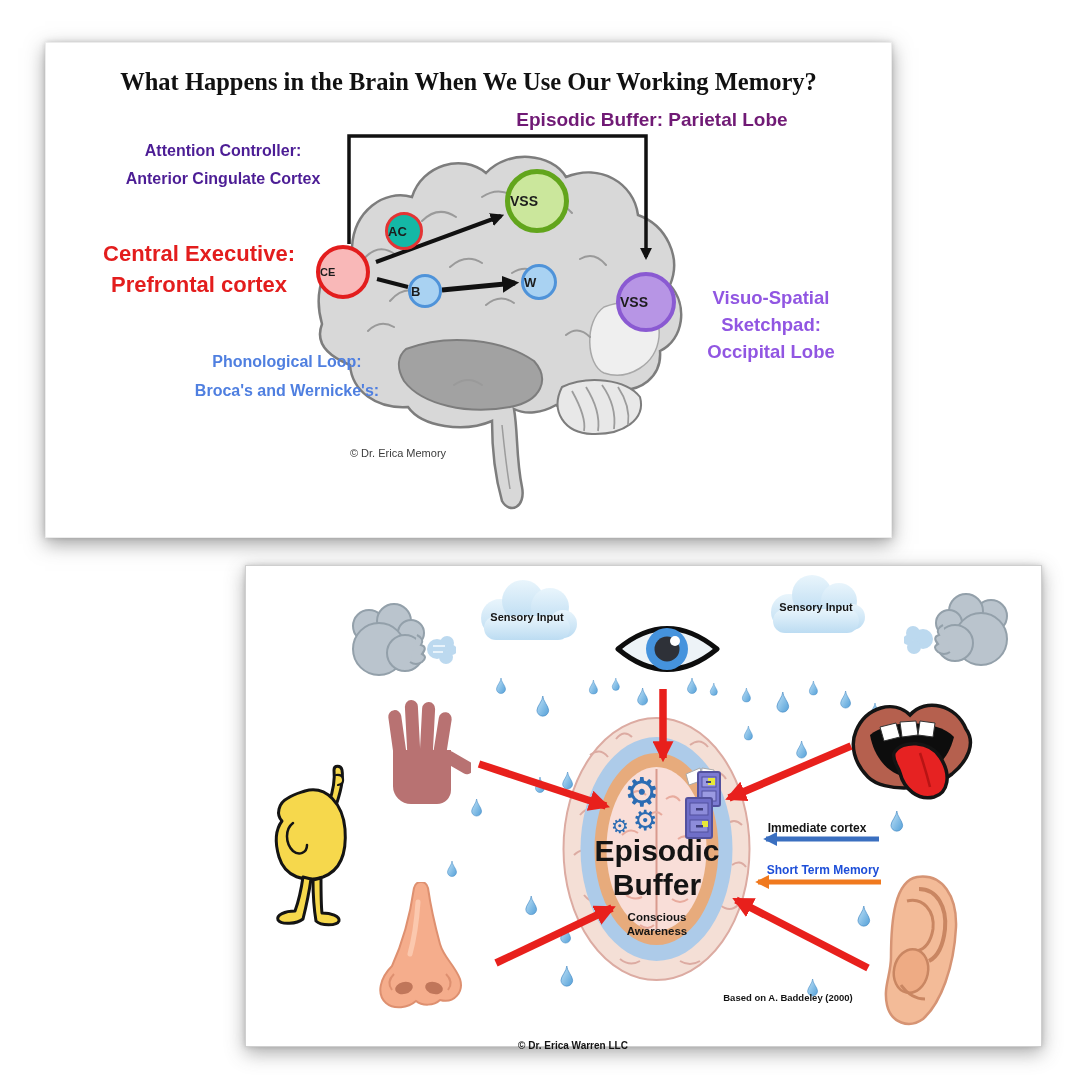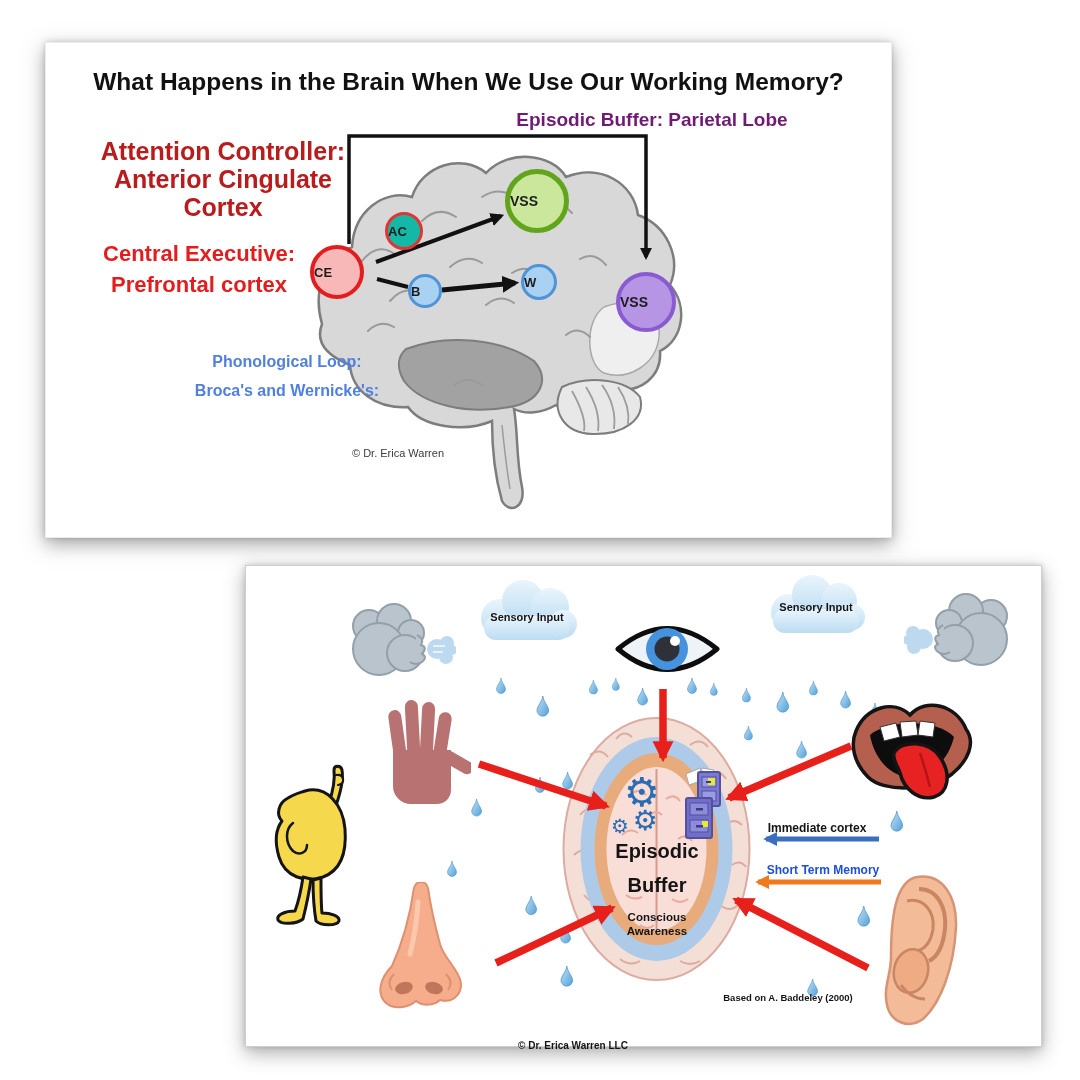--- a/index.html
+++ b/index.html
@@ -49,48 +49,51 @@
         <marker id="mBlack" viewBox="0 0 4 4" markerWidth="3.4" markerHeight="3.4" refX="3" refY="2" orient="auto">
             <path d="M0,0 L4,2 L0,4 Z" fill="#111"></path>
           </marker>
       </defs>
       <path d="M303,201 L303,93 L600,93 L600,214" fill="none" stroke="#111" stroke-width="3.5" marker-end="url(#mBlack)"></path>
       <line x1="330" y1="219" x2="455" y2="173" stroke="#111" stroke-width="4" marker-end="url(#mBlack)"></line>
       <line x1="331" y1="236" x2="362" y2="244" stroke="#111" stroke-width="4"></line>
       <line x1="396" y1="247" x2="469" y2="240" stroke="#111" stroke-width="5" marker-end="url(#mBlack)"></line>
     </svg>
 
-    <div class="node" style="left:291px;top:229px;width:54px;height:54px;background:#f9b8b8;border:4px solid #e31d1d;font-size:13px;">
+    <div class="node" style="left:297px;top:229px;width:54px;height:54px;background:#f9b8b8;border:4px solid #e31d1d;font-size:11px;">
       <span>CE</span>
       </div>
     <div class="node" style="left:358px;top:188px;width:38px;height:38px;background:#14b8a6;border:3px solid #e33434;font-size:13px;">
       <span>AC</span>
       </div>
     <div class="node" style="left:379px;top:248px;width:34px;height:34px;background:#a9d2f2;border:3px solid #4f93d9;font-size:13px;">
       <span>B</span>
       </div>
     <div class="node" style="left:493px;top:239px;width:36px;height:36px;background:#a9d2f2;border:3px solid #4f93d9;font-size:13px;">
       <span>W</span>
       </div>
     <div class="node" style="left:491px;top:158px;width:64px;height:64px;background:#cbe79c;border:5px solid #62a51c;font-size:14px;">
       <span>VSS</span>
       </div>
     <div class="node" style="left:600px;top:259px;width:60px;height:60px;background:#b795e5;border:4px solid #8a5ad2;font-size:14px;">
       <span>VSS</span>
       </div>
 
-    <div class="lbl" style="left:0;right:0;top:24px;font-size:24.5px;color:#111;line-height:1.2;">What Happens in the Brain When We Use Our Working Memory?</div>
+    <div class="lbl" style="left:0;right:0;top:24px;font-size:24.5px;color:#111;line-height:1.2;font-family:Liberation Serif, serif;">What Happens in the Brain When We Use Our Working Memory?</div>
     <div class="lbl" style="left:406px;width:400px;top:63px;font-size:19px;color:#701a75;">Episodic Buffer: Parietal Lobe</div>
-    <div class="lbl" style="left:27px;width:300px;top:94px;font-size:25px;color:#b91c1c;line-height:28px;">Attention Controller:
+    <div class="lbl" style="left:27px;width:300px;top:94px;font-size:16px;color:#4c1d95;line-height:28px;">Attention Controller:
 Anterior Cingulate Cortex</div>
     <div class="lbl" style="left:0px;width:290px;top:195px;font-size:22px;color:#e31d1d;line-height:31px;margin-left:8px;">Central Executive:
 Prefrontal cortex</div>
     <div class="lbl" style="left:91px;width:300px;top:305px;font-size:16px;color:#4f7fe0;line-height:28.5px;">Phonological Loop:
 Broca's and Wernicke's:</div>
-    <div class="lbl" style="left:252px;width:200px;top:403px;font-size:11px;font-weight:400;color:#3c3c3c;">© Dr. Erica Warren</div>
+    <div class="lbl" style="left:625px;width:200px;top:241px;font-size:18.5px;color:#9156e2;line-height:27px;">Visuo-Spatial
+Sketchpad:
+Occipital Lobe</div>
+    <div class="lbl" style="left:252px;width:200px;top:403px;font-size:11px;font-weight:400;color:#3c3c3c;">© Dr. Erica Memory</div>
   </section>
 
   <section class="card card2">
 
     <svg class="abs" style="left:0;top:0" width="795" height="480" viewBox="0 0 795 480">
       <defs>
         <linearGradient id="dg" x1="0" y1="0" x2="1" y2="1">
           <stop offset="0" stop-color="#c3e4f8"></stop>
             <stop offset="1" stop-color="#54a0d8"></stop>
         </linearGradient>
@@ -298,21 +301,21 @@
         <line x1="417" y1="123" x2="417" y2="192" marker-end="url(#mRed)"></line>
         <line x1="233" y1="198" x2="360" y2="240" marker-end="url(#mRed)"></line>
         <line x1="605" y1="180" x2="483" y2="232" marker-end="url(#mRed)"></line>
         <line x1="250" y1="397" x2="366" y2="342" marker-end="url(#mRed)"></line>
         <line x1="622" y1="402" x2="490" y2="334" marker-end="url(#mRed)"></line>
       </g>
       <line x1="633" y1="273" x2="520" y2="273" stroke="#3a6fc0" stroke-width="5" marker-end="url(#mBlue)"></line>
       <line x1="635" y1="316" x2="512" y2="316" stroke="#f0791e" stroke-width="5" marker-end="url(#mOrange)"></line>
     </svg>
 
-    <div class="lbl" style="left:311px;width:200px;top:268px;font-size:20px;color:#141414;line-height:34px;">Episodic
+    <div class="lbl" style="left:311px;width:200px;top:268px;font-size:30px;color:#141414;line-height:34px;">Episodic
 Buffer</div>
     <div class="lbl" style="left:336px;width:150px;top:344px;font-size:11.5px;color:#141414;line-height:14px;">Conscious
 Awareness</div>
     <div class="lbl" style="left:496px;width:150px;top:254px;font-size:12px;color:#141414;">Immediate cortex</div>
     <div class="lbl" style="left:502px;width:150px;top:296px;font-size:12px;color:#1d4ed8;">Short Term Memory</div>
     <div class="lbl" style="left:227px;width:200px;top:425px;font-size:10px;color:#141414;margin-top:48px;">© Dr. Erica Warren LLC</div>
     <div class="lbl" style="left:442px;width:200px;top:425px;font-size:9.5px;color:#141414;">Based on A. Baddeley (2000)</div>
   </section>
 </div>
 

